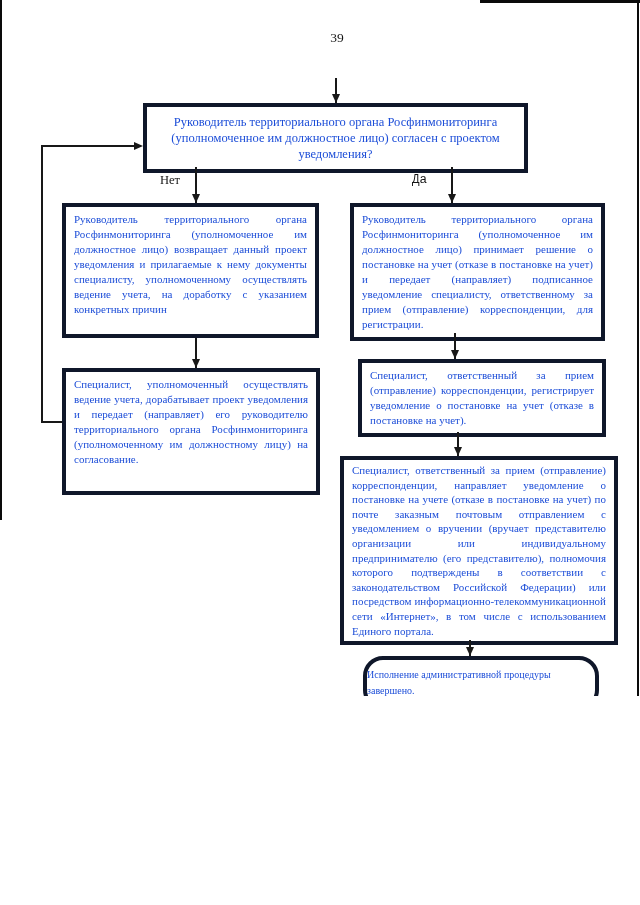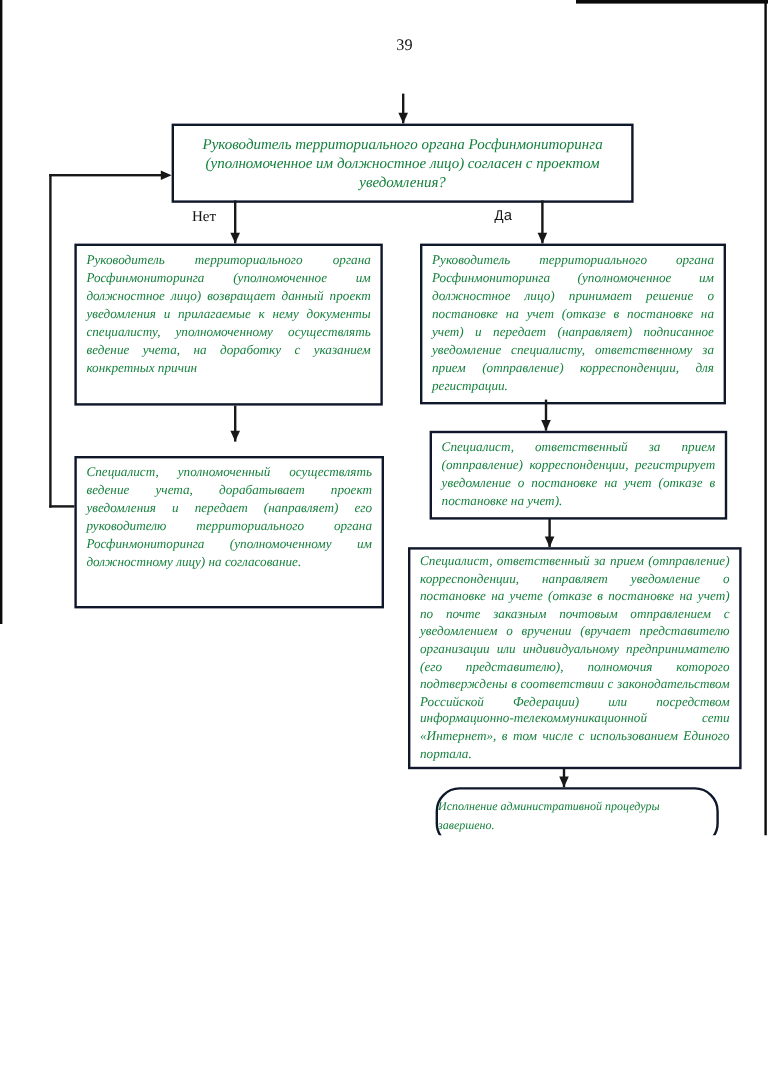--- a/index.html
+++ b/index.html
@@ -8,23 +8,23 @@
     background:#ffffff; overflow:hidden;
     font-family:"Liberation Serif","DejaVu Serif",serif;
     color:#141414;
   }
   .pageno{
     position:absolute; left:320px; top:30px; width:34px;
     text-align:center; font-size:13.5px;
   }
   .box{
     position:absolute; box-sizing:border-box;
-    border:2px solid #0f172a; background:#ffffff;
+    border:4px solid #0f172a; background:#ffffff;
     font-size:11px; line-height:15px; text-align:justify;
-    padding:5px 8px; color:#15803d;font-style:italic;
+    padding:5px 8px; color:#1d4ed8;
   }
   .box.decision{
     font-size:12.5px; line-height:16px; text-align:center;
     padding:7px 10px;
   }
   .box.endbox{
     font-size:10px; line-height:16px; text-align:left;
     padding:7px 0;
     border-radius:20px;
   }
@@ -73,21 +73,21 @@
   <div class="vline" style="left:451px;top:167px;height:36px;">
     <div class="head-down"></div>
   </div>
 
   <div class="box" style="left:62px;top:203px;width:257px;min-height:135px;">Руководитель территориального органа Росфинмониторинга (уполномоченное им должностное лицо) возвращает данный проект уведомления и прилагаемые к нему документы специалисту, уполномоченному осуществлять ведение учета, на доработку с указанием конкретных причин</div>
 
   <div class="vline" style="left:195px;top:338px;height:30px;">
     <div class="head-down"></div>
   </div>
 
-  <div class="box" style="left:62px;top:380px;width:258px;min-height:127px;">Специалист, уполномоченный осуществлять ведение учета, дорабатывает проект уведомления и передает (направляет) его руководителю территориального органа Росфинмониторинга (уполномоченному им должностному лицу) на согласование.</div>
+  <div class="box" style="left:62px;top:368px;width:258px;min-height:127px;">Специалист, уполномоченный осуществлять ведение учета, дорабатывает проект уведомления и передает (направляет) его руководителю территориального органа Росфинмониторинга (уполномоченному им должностному лицу) на согласование.</div>
 
   <div class="hline" style="left:41px;top:421px;width:21px;"></div>
   <div class="vline" style="left:41px;top:145px;height:278px;"></div>
   <div class="hline" style="left:41px;top:145px;width:94px;"></div>
   <div class="head-right" style="left:134px;top:142px;"></div>
 
   <div class="box" style="left:350px;top:203px;width:255px;min-height:130px;">Руководитель территориального органа Росфинмониторинга (уполномоченное им должностное лицо) принимает решение о постановке на учет (отказе в постановке на учет) и передает (направляет) подписанное уведомление специалисту, ответственному за прием (отправление) корреспонденции, для регистрации.</div>
 
   <div class="vline" style="left:454px;top:333px;height:26px;">
     <div class="head-down"></div>

